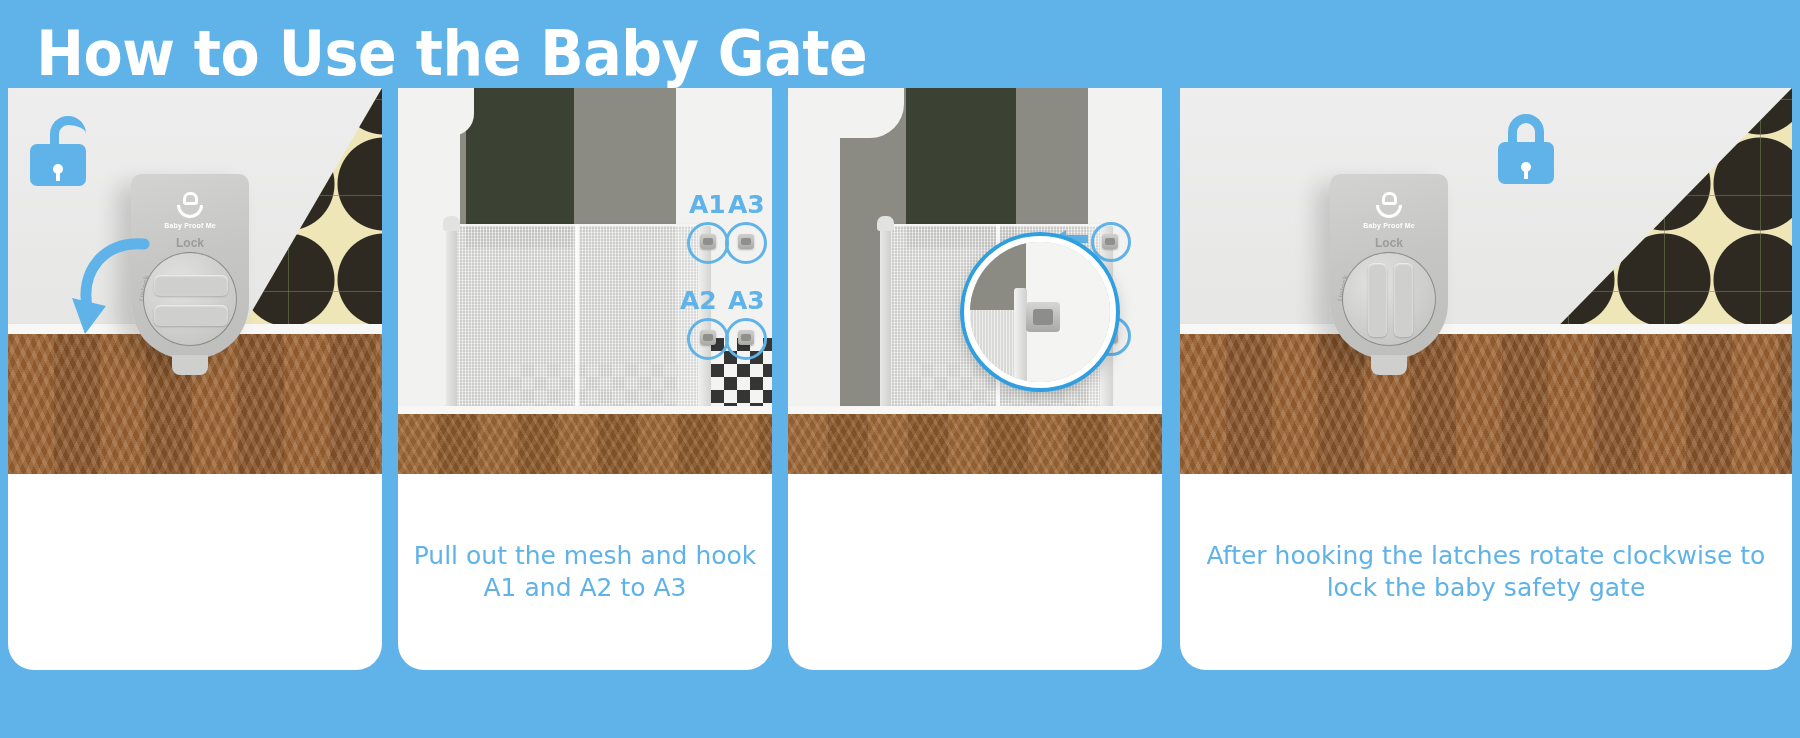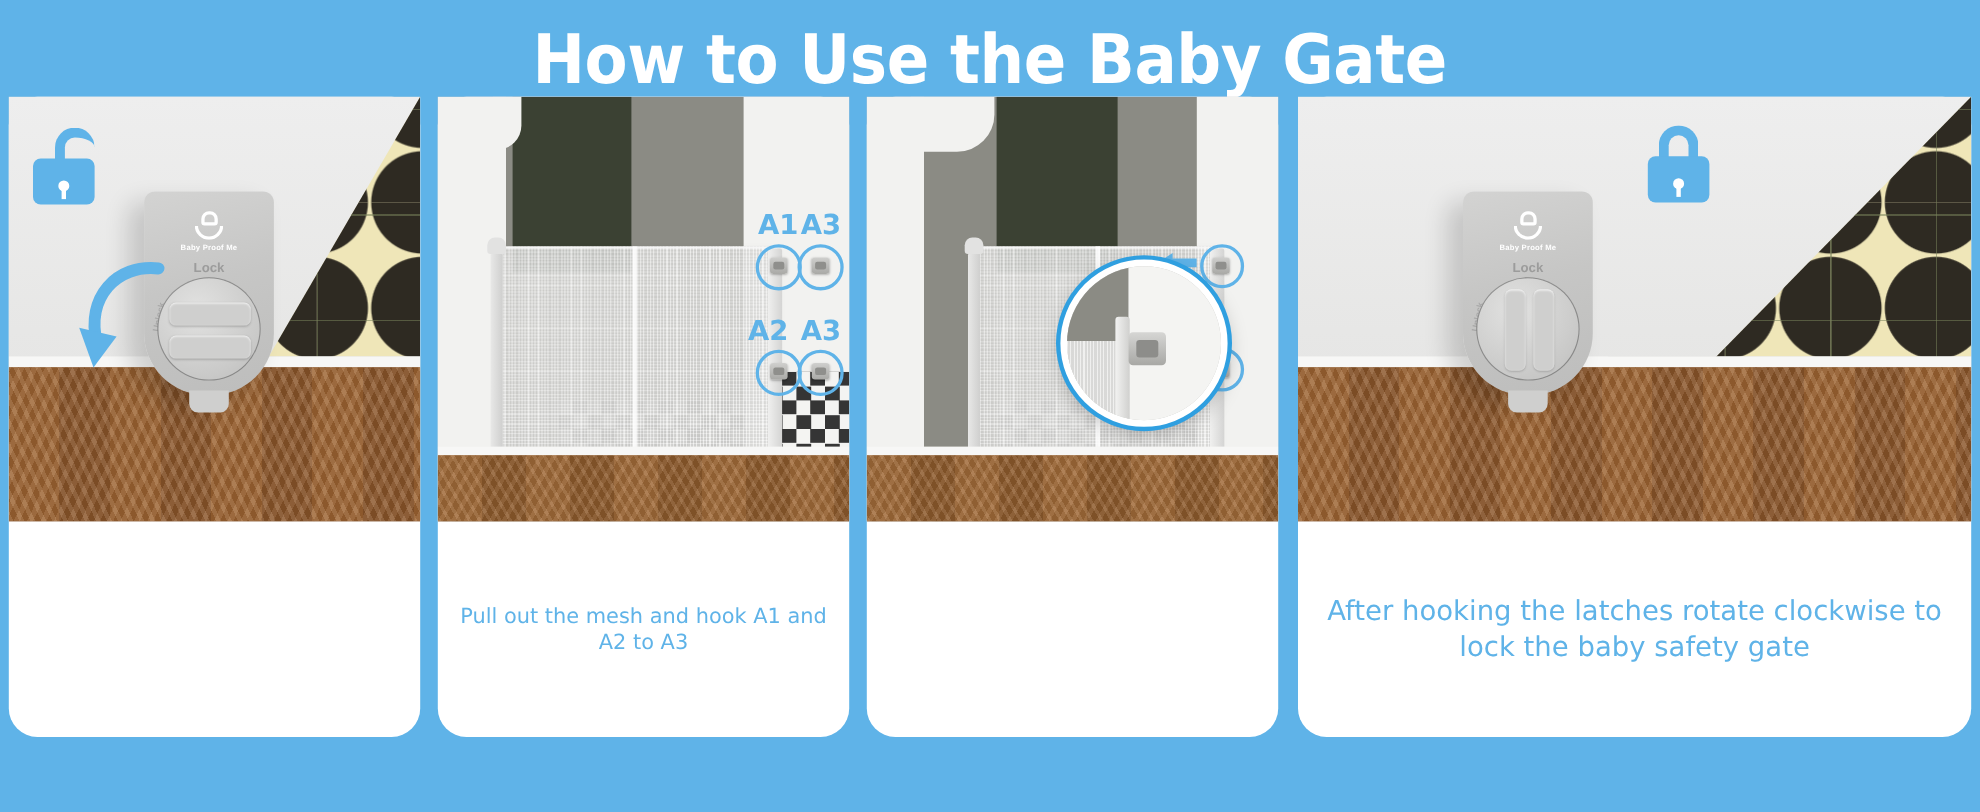--- a/index.html
+++ b/index.html
@@ -7,21 +7,21 @@
   body {
     font-family:"Liberation Sans", sans-serif;
     background:#5FB3E8;
     position:relative;
   }
   .poster { position:relative; width:1800px; height:738px; background:#5FB3E8; }
 
   
   .title-bar{
     position:absolute; top:0; left:0; width:1800px; height:107px;
-    display:flex; align-items:center; justify-content:center;
+    display:flex; align-items:center; justify-content:flex-start;
   }
   .title{
     color:#fff; font-size:62px; font-weight:bold; letter-spacing:-.5px;
     font-family:"DejaVu Sans", sans-serif;
     transform:scaleX(.92); transform-origin:center;
     white-space:nowrap;
   }
 
   
   .panels{ position:absolute; top:88px; left:0; width:1800px; height:582px; }
@@ -38,21 +38,21 @@
   .p3{ left:788px;  width:374px; }
   .p4{ left:1180px; width:612px; }
 
   .photo{ position:relative; width:100%; height:386px; overflow:hidden; background:#d9d9d9; }
   .caption{
     flex:1; display:flex; align-items:center; justify-content:center;
     text-align:center; padding:6px 10px;
     color:#5FB3E8; font-size:25px; line-height:1.28;
     font-family:"DejaVu Sans", sans-serif;
   }
-  .p2 .caption, .p3 .caption{ font-size:19px; }
+  .p2 .caption, .p3 .caption{ font-size:25px; }
   .p4 .caption{ font-size:25px; }
 
   
   .wall{ position:absolute; inset:0; background:linear-gradient(180deg,#eeeeee 0%,#e7e7e6 55%,#e2e2e1 100%); }
   .skirting{ position:absolute; left:0; width:100%; height:10px; background:#f7f7f6;
              box-shadow:0 1px 2px rgba(0,0,0,.12); }
   .floor-wood{
     position:absolute; left:0; width:100%; bottom:0;
     background:
       repeating-linear-gradient(65deg,  rgba(255,255,255,.10) 0 4px, rgba(0,0,0,.05) 4px 9px),

